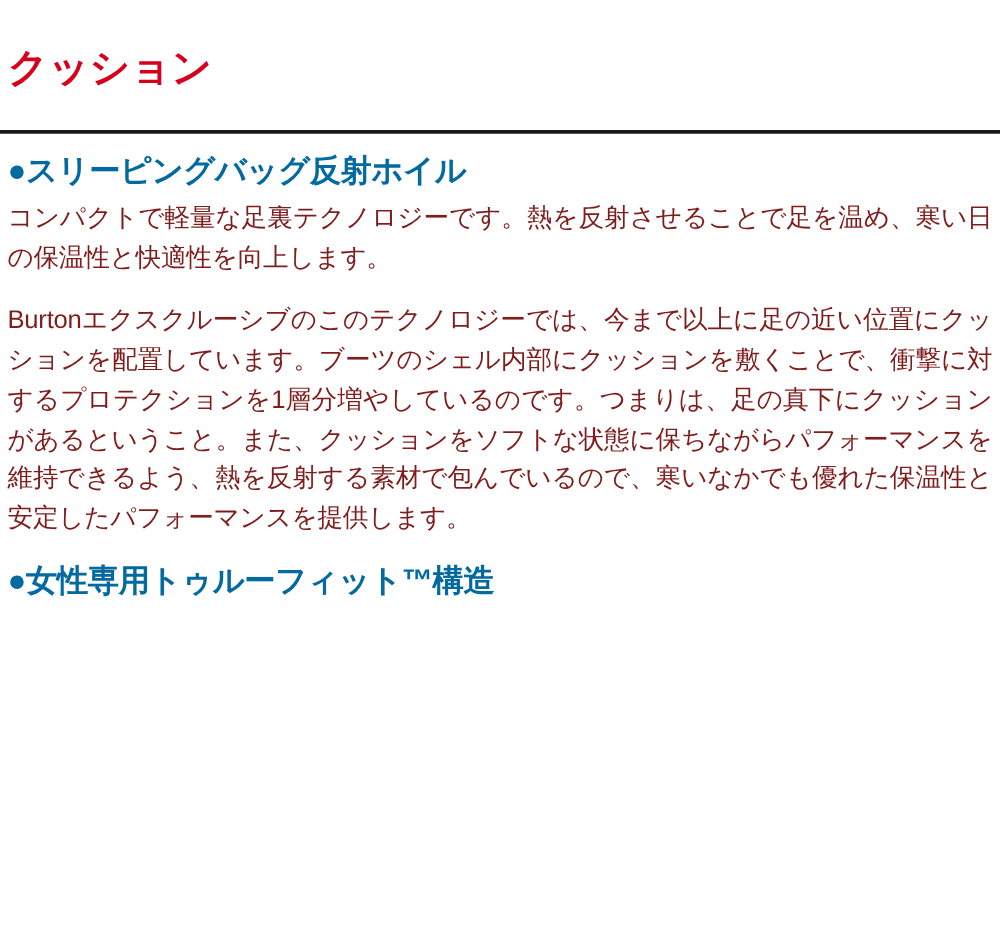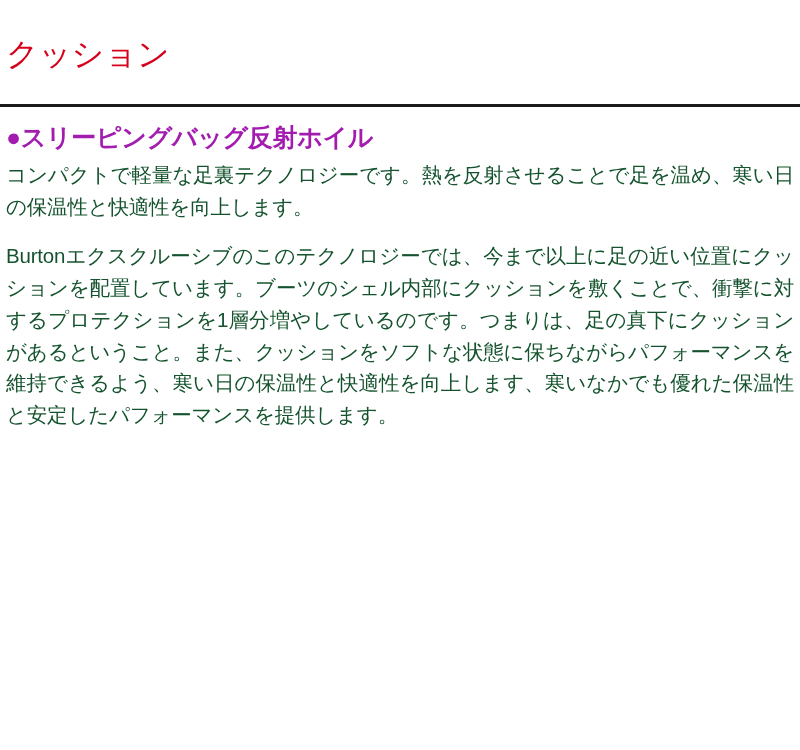--- a/index.html
+++ b/index.html
@@ -15,21 +15,21 @@
     overflow: hidden;
   }
   .page {
     width: 800px;
     height: 750px;
     position: relative;
     box-sizing: border-box;
   }
   .page-title {
     font-size: 32px;
-    font-weight: normal;
+    font-weight: bold;
     color: #d6001c;
     letter-spacing: 0px;
     padding: 16px 0 10px 6px;
     line-height: 1.1;
   }
   .title-rule {
     border: 0;
     border-top: 3px solid #1a1a1a;
     margin: 0 0 14px 0;
     width: 100%;
@@ -38,28 +38,28 @@
     padding: 0 6px 0 6px;
   }
   .section {
     margin-bottom: 4px;
   }
   .section-heading {
     font-size: 25px;
     font-weight: bold;
     line-height: 1.35;
     margin: 0 0 4px 0;
-    color: #a21caf;
+    color: #0369a1;
     letter-spacing: -0.3px;
   }
   .section-body {
     font-size: 20.5px;
     line-height: 1.55;
     margin: 0 0 18px 0;
-    color: #14532d;
+    color: #7f1d1d;
     text-align: justify;
     text-justify: inter-character;
     letter-spacing: -0.2px;
   }
   .section-body.last {
     margin-bottom: 0;
   }
 </style>
 </head>
 <body>
@@ -70,20 +70,21 @@
   <hr class="title-rule">
 
   <div class="content">
 
     <div class="section">
       <h2 class="section-heading">●スリーピングバッグ反射ホイル</h2>
       <p class="section-body">コンパクトで軽量な足裏テクノロジーです。熱を反射させることで足を温め、寒い日の保温性と快適性を向上します。</p>
     </div>
 
     <div class="section">
-      <p class="section-body">Burtonエクスクルーシブのこのテクノロジーでは、今まで以上に足の近い位置にクッションを配置しています。ブーツのシェル内部にクッションを敷くことで、衝撃に対するプロテクションを1層分増やしているのです。つまりは、足の真下にクッションがあるということ。また、クッションをソフトな状態に保ちながらパフォーマンスを維持できるよう、寒い日の保温性と快適性を向上します、寒いなかでも優れた保温性と安定したパフォーマンスを提供します。</p>
+      <p class="section-body">Burtonエクスクルーシブのこのテクノロジーでは、今まで以上に足の近い位置にクッションを配置しています。ブーツのシェル内部にクッションを敷くことで、衝撃に対するプロテクションを1層分増やしているのです。つまりは、足の真下にクッションがあるということ。また、クッションをソフトな状態に保ちながらパフォーマンスを維持できるよう、熱を反射する素材で包んでいるので、寒いなかでも優れた保温性と安定したパフォーマンスを提供します。</p>
     </div>
 
     <div class="section">
+      <h2 class="section-heading">●女性専用トゥルーフィット™構造</h2>
     </div>
 
   </div>
 </div>
 
 </body></html>

